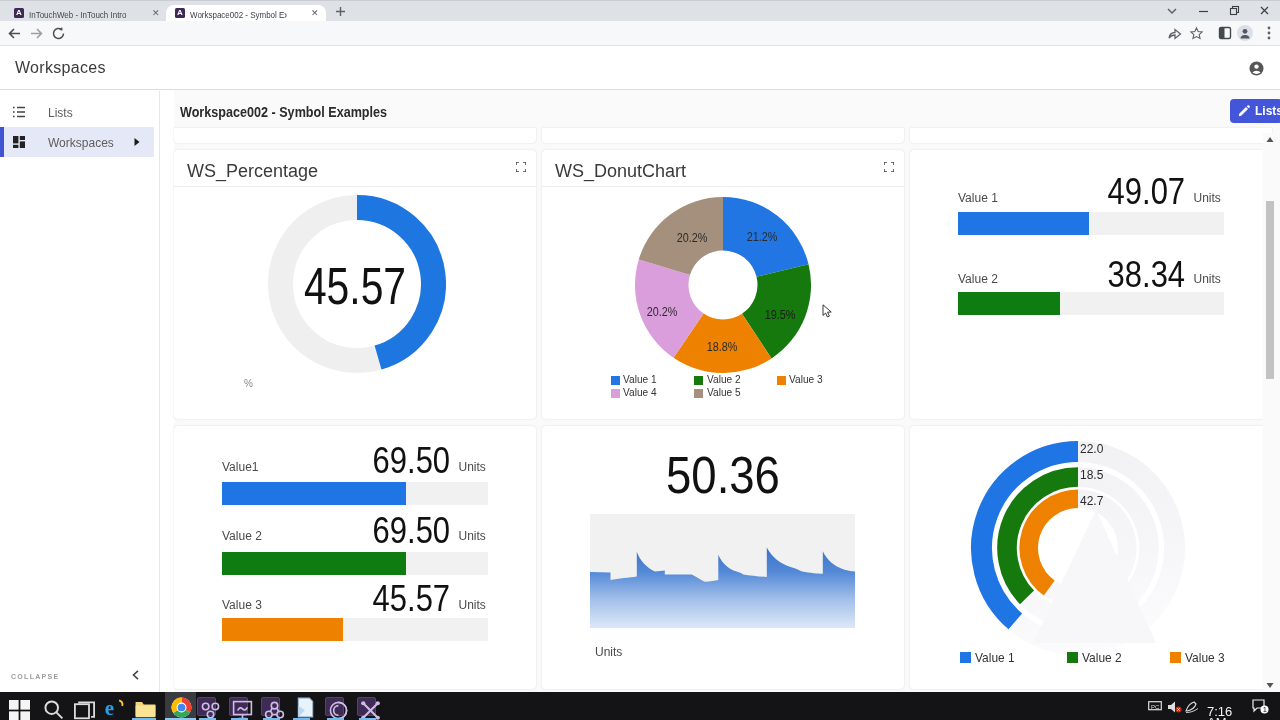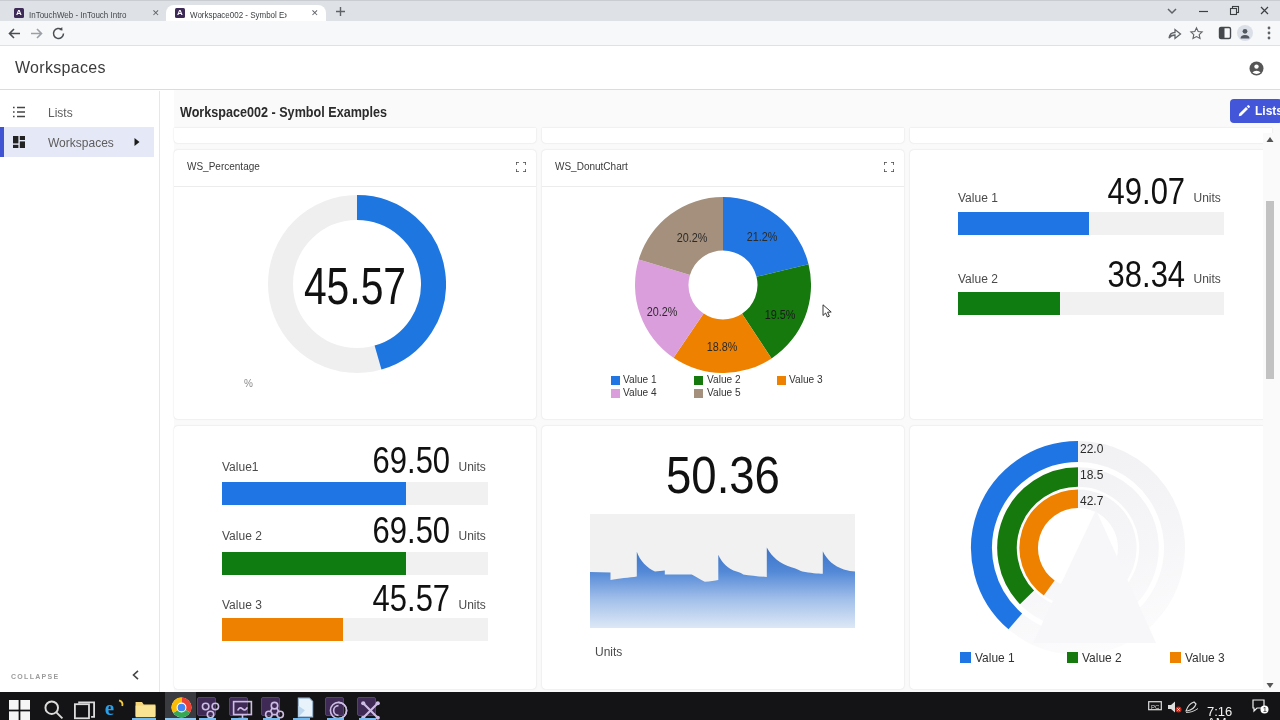--- a/index.html
+++ b/index.html
@@ -28,21 +28,21 @@
   #navsel{background:#e5e8f6;}
   #navselbar{position:absolute;left:0;top:0;width:4px;height:30px;background:#4053d2;}
   #collapse{position:absolute;left:11px;top:582px;font-size:7px;letter-spacing:1.3px;color:#9b9b9b;font-weight:bold;}
   
   #content{left:174px;top:90px;width:1120px;height:602px;background:#fafafa;}
   #pagetitle{position:absolute;left:6px;top:13px;font-size:15px;font-weight:bold;color:#2b2b2b;transform:scaleX(.84);transform-origin:left;white-space:nowrap;}
   #editbtn{position:absolute;left:1056px;top:9px;width:52px;height:24px;background:#4355d8;border-radius:4px;
            color:#fff;font-size:12px;font-weight:bold;text-align:left;}
   .card{position:absolute;background:#fff;border-radius:4px;box-shadow:0 0 2px rgba(0,0,0,.14);}
   .cardhead{position:absolute;left:0;top:0;right:0;height:37px;border-bottom:1px solid #ececec;}
-  .cardtitle{position:absolute;left:13px;top:11px;font-size:10px;color:#3a3a3a;}
+  .cardtitle{position:absolute;left:13px;top:11px;font-size:18px;color:#3a3a3a;}
   .vlabel{position:absolute;font-size:12px;color:#4a4a4a;}
   .bignum{position:absolute;font-size:36px;color:#111;transform:scaleX(.86);transform-origin:right bottom;white-space:nowrap;}
   .units{position:absolute;font-size:12px;color:#4a4a4a;}
   .btrack{position:absolute;height:23px;background:#f1f1f2;}
   .bfill{position:absolute;height:23px;}
   .legsq{position:absolute;width:9px;height:9px;}
   .legtxt{position:absolute;font-size:11px;color:#333;transform:scaleX(.92);transform-origin:left;}
   
   #sbar{left:1263px;top:133px;width:17px;height:559px;background:#fafafa;}
   #sthumb{position:absolute;left:3px;top:68px;width:8px;height:178px;background:#c2c2c2;}

